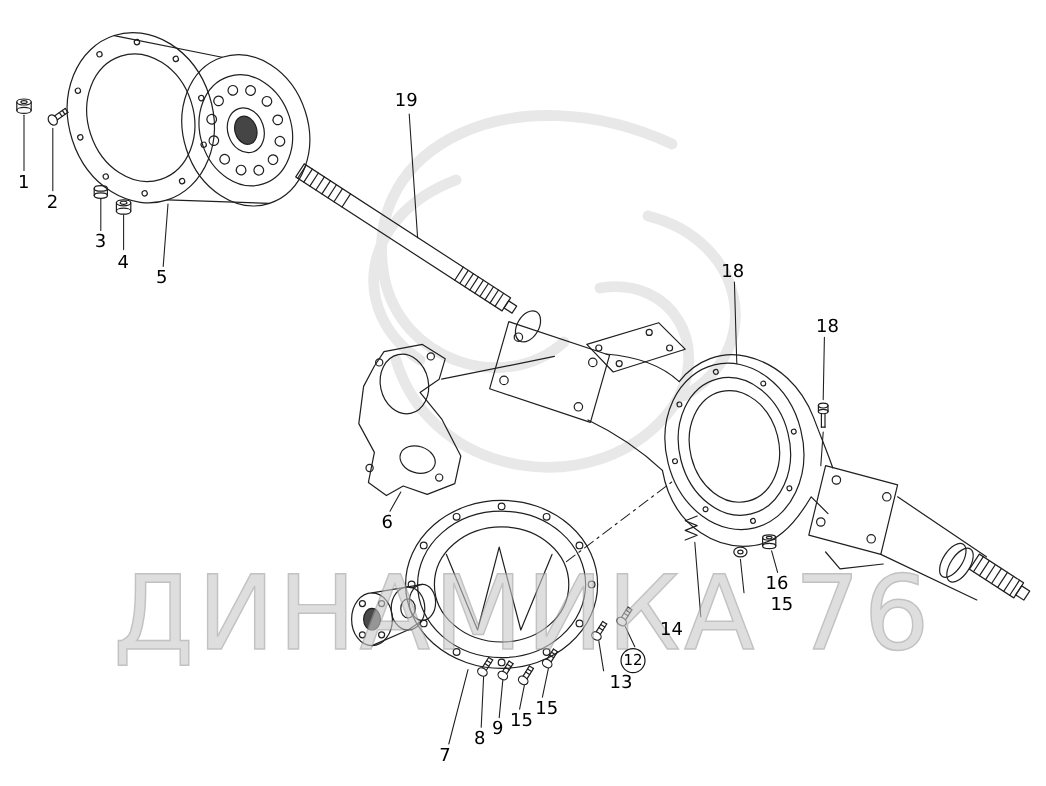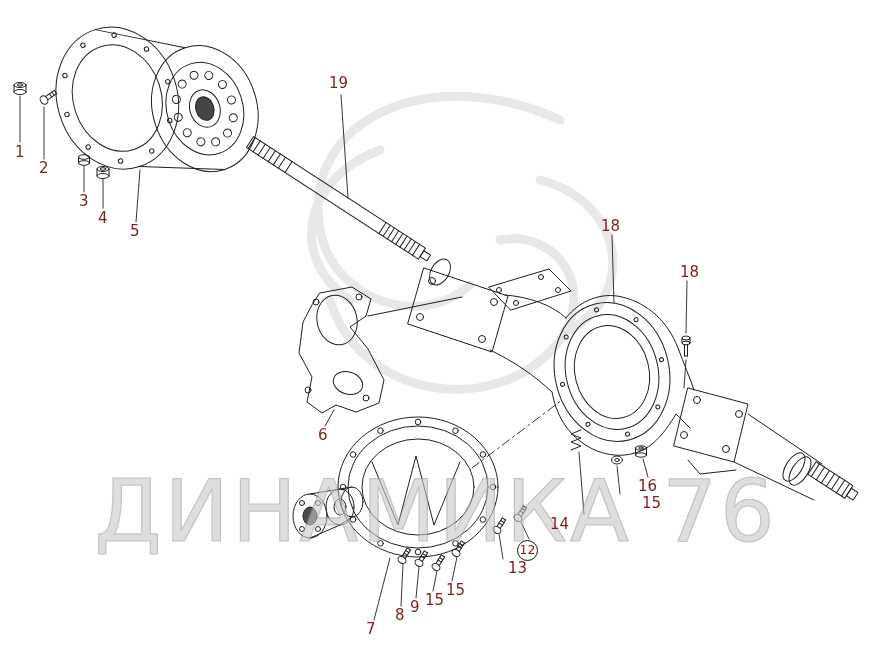--- a/index.html
+++ b/index.html
@@ -1,19 +1,19 @@
 <!DOCTYPE html>
 <html><head>
 <meta charset="utf-8">
 <style>
   html,body{margin:0;padding:0;background:#ffffff}
   .stage{position:relative;width:872px;height:655px;background:#ffffff;overflow:hidden;
          font-family:"DejaVu Sans","Liberation Sans",sans-serif}
   .stage svg{position:absolute;left:0;top:0}
-  .callout{position:absolute;font-size:15px;color:#7f1d1d;line-height:1;user-select:none}
+  .callout{position:absolute;font-size:15px;color:#000000;line-height:1;user-select:none}
   .callout.circled{width:21px;height:21px;border:1.4px solid #161616;border-radius:50%;
          display:flex;align-items:center;justify-content:center;font-size:12.5px;box-sizing:border-box}
 </style>
 </head>
 <body>
 
 <div class="stage">
 
 <svg width="872" height="655" viewBox="0 0 872 655">
 

